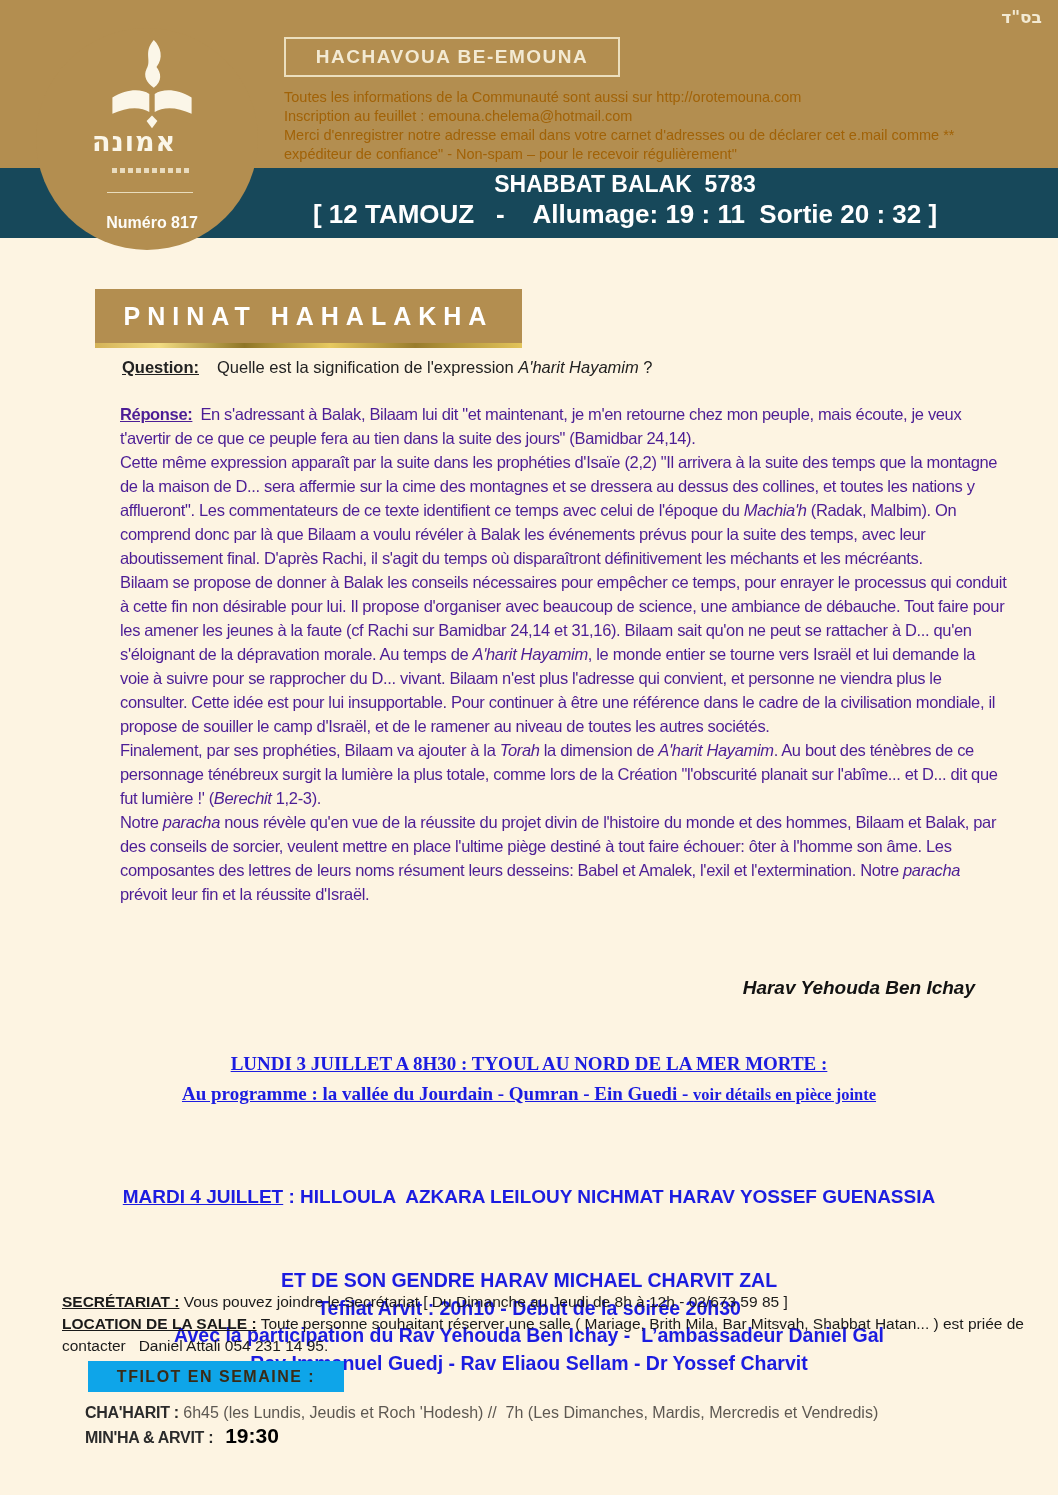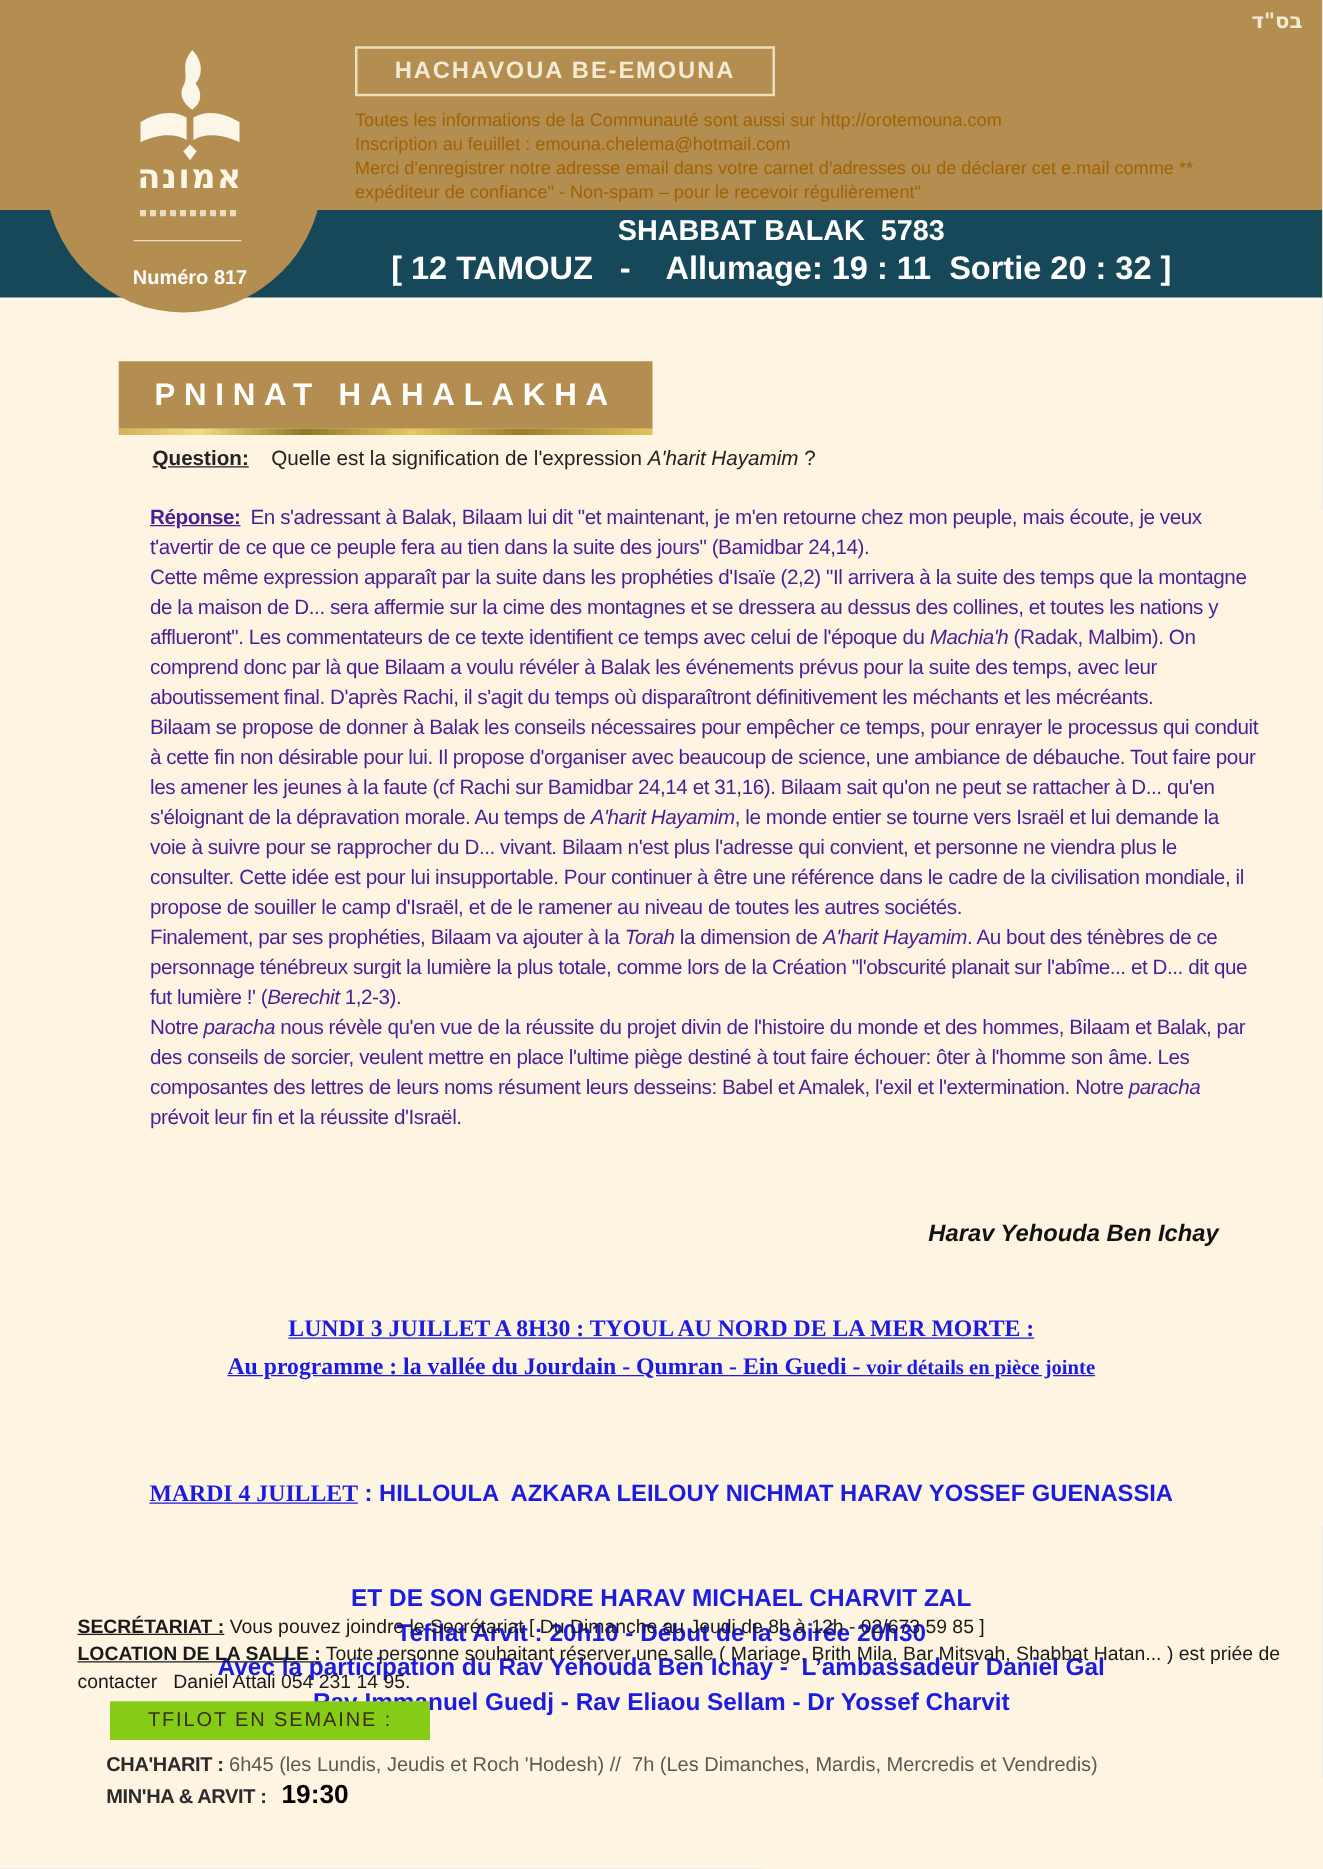--- a/index.html
+++ b/index.html
@@ -21,21 +21,21 @@
                 font-size:14.5px; line-height:19px; z-index:2; }
   .shabbat-line1 { position:absolute; top:3px; left:260px; width:730px; text-align:center;
                    font-size:23px; font-weight:bold; white-space:pre; }
   .shabbat-line2 { position:absolute; top:31px; left:260px; width:730px; text-align:center;
                    font-size:26px; font-weight:bold; white-space:pre; }
 
   
   .logo-circle { position:absolute; left:36px; top:28px; width:222px; height:222px; border-radius:50%;
                  background:#b38e50; z-index:3; }
   .logo-mark { position:absolute; left:66px; top:12px; width:100px; height:90px; }
-  .logo-hebrew { position:absolute; left:56px; top:98px; width:120px; text-align:center;
+  .logo-hebrew { position:absolute; left:56px; top:98px; width:120px; text-align:left;
                  font-family:"DejaVu Sans", sans-serif; direction:rtl;
                  font-size:27px; font-weight:bold; color:#fbf6e8; letter-spacing:1px; }
   .logo-sub { position:absolute; left:76px; top:140px; width:80px; height:5px; opacity:.85;
               background:repeating-linear-gradient(90deg,#f3ead3 0 5px, rgba(0,0,0,0) 5px 8px); }
   .circle-rule { position:absolute; left:71px; top:164px; width:86px; border-top:1.5px solid #e9ddbd; }
   .numero { position:absolute; left:36px; top:186px; width:160px; text-align:center;
             font-weight:bold; font-size:16px; color:#fdfcf8; }
 
   
   .section-banner { position:absolute; left:95px; top:289px; width:427px; height:54px; background:#b38e50;
@@ -57,31 +57,31 @@
                font-size:19px; font-weight:bold; font-style:italic; color:#121212; }
 
   
   .events { position:absolute; left:64px; top:1049px; width:930px; text-align:center;
             color:#1c1ce0; font-weight:bold; }
   .events div { white-space:pre; }
   .ev-line { font-size:19px; line-height:30px; }
   .ev-underline { text-decoration:underline;font-family:Liberation Serif, serif; }
   .ev-line .smaller { font-size:16.5px; }
   .mardi-block { margin-top:17px; font-size:19.5px; line-height:27.5px; }
-  .u { text-decoration:underline;font-family:Liberation Serif, serif; }
+  .u { text-decoration:underline; }
 
   
   .practical { position:absolute; left:62px; top:1291px; width:968px; font-size:15.5px;
                line-height:22px; color:#1a1a1a; }
   .practical p { margin:0; }
   .plabel { font-weight:bold; text-decoration:underline; }
 
   
-  .tfilot-btn { position:absolute; left:88px; top:1361px; width:256px; height:31px; background:#84cc16;
-                color:#3a2b16; font-weight:normal; font-size:16px; letter-spacing:1.5px;
+  .tfilot-btn { position:absolute; left:88px; top:1361px; width:256px; height:31px; background:#0ea5e9;
+                color:#3a2b16; font-weight:bold; font-size:16px; letter-spacing:1.5px;
                 display:flex; align-items:center; justify-content:center; }
   .times { position:absolute; left:85px; top:1401px; font-size:16px; line-height:23px; }
   .times p { margin:0; }
   .tlabel { font-weight:bold; color:#2b2b2b; letter-spacing:-0.3px; }
   .gray { color:#5d5852; }
   .big-time { font-size:21px; font-weight:bold; color:#000; margin-left:12px; }
 </style>
 </head>
 <body>
 

